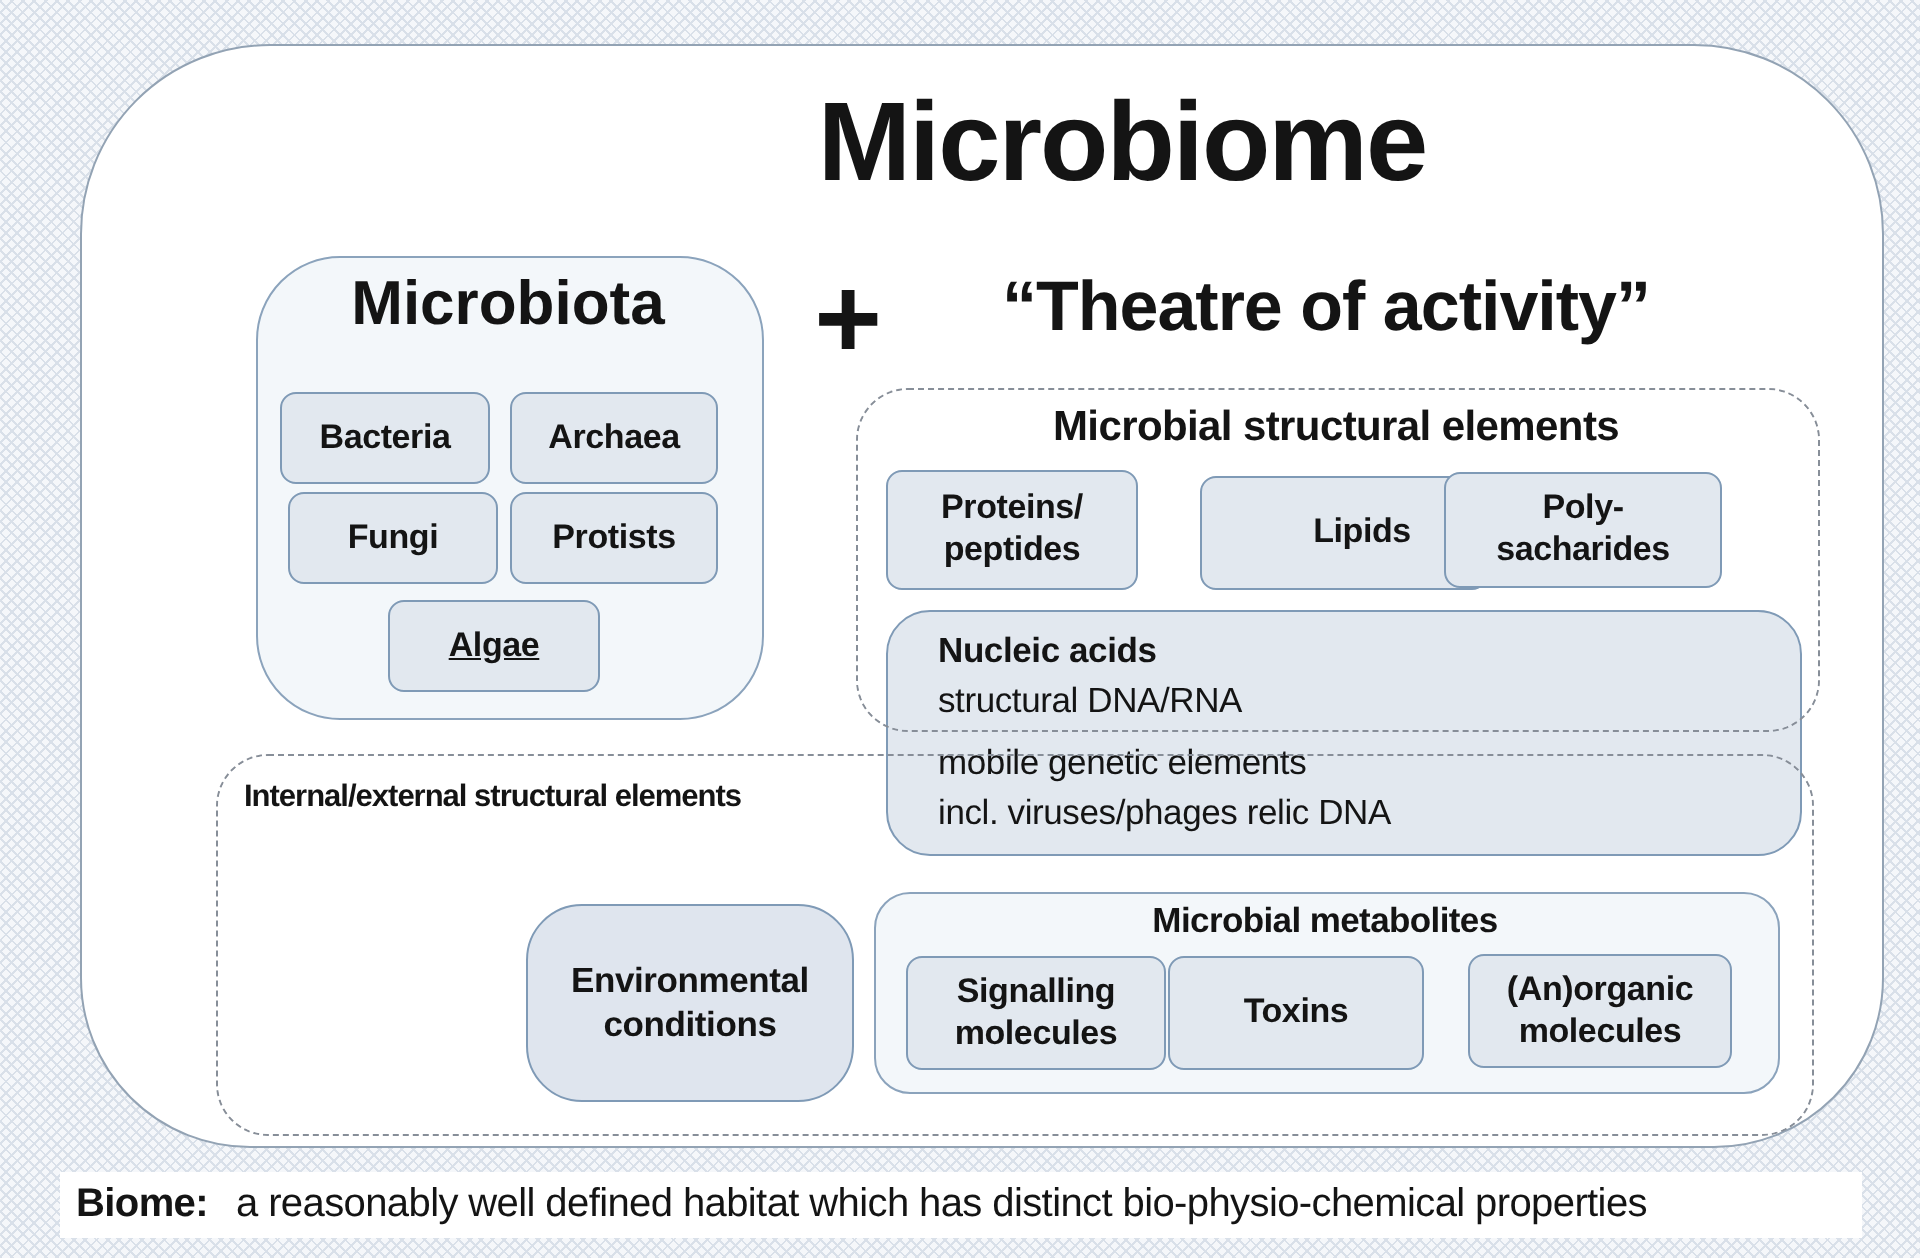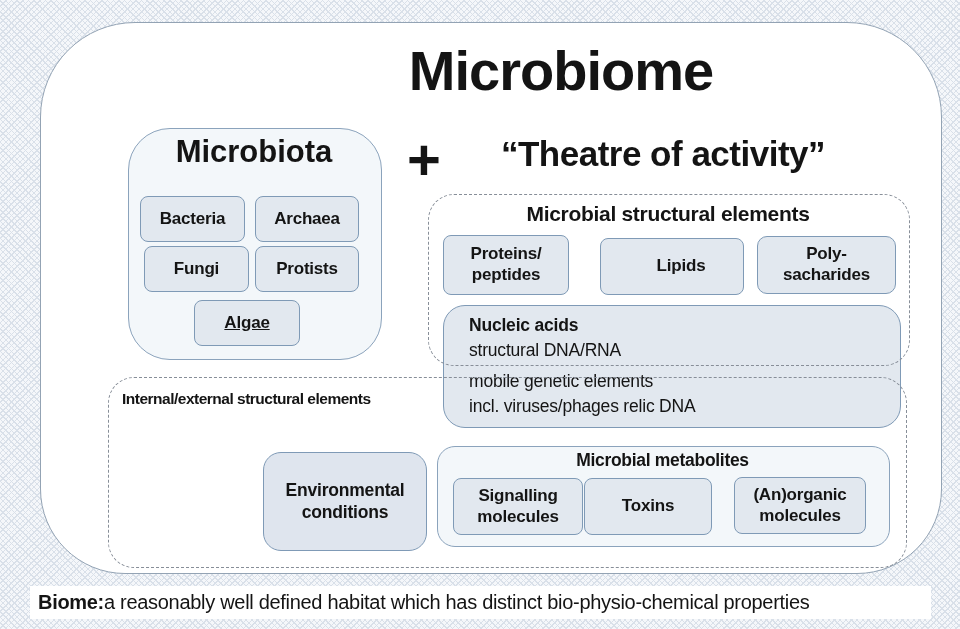--- a/index.html
+++ b/index.html
@@ -69,27 +69,27 @@
   .metabolites-panel{
     left:437px; top:446px; width:451px; height:99px; z-index:2;
     background:#f3f7fa; border:1.5px solid #8ba3bc; border-radius:18px;
   }
   .metabolites-title{
     left:437px; top:450px; width:451px; z-index:3;
     font-size:17.5px; font-weight:bold; text-align:center; white-space:nowrap;
     letter-spacing:-0.3px;
   }
   .env-box{
-    left:263px; top:452px; width:162px; height:97px; border-radius:18px;
+    left:263px; top:452px; width:162px; height:97px; border-radius:28px;
     background:#dfe5ee; font-size:17.5px;
   }
   .footer-strip{
     left:30px; top:586px; width:901px; height:33px; background:#ffffff; z-index:2;
     display:flex; align-items:center; font-size:20px; letter-spacing:-0.3px;
-    padding-left:8px; box-sizing:border-box; white-space:nowrap;
+    padding-left:8px; box-sizing:border-box; white-space:nowrap;gap:14px;
   }
   .footer-strip .bold{font-weight:bold;}
 </style>
 </head>
 <body>
 
 <div class="stage">
 
   <div class="abs panel"></div>
 
@@ -119,21 +119,21 @@
   <div class="abs dashed dashed1"></div>
   <div class="abs section-title struct-title">Microbial structural elements</div>
 
   <div class="abs box" style="left:443px; top:235px; width:124px; height:58px;">
     <span>Proteins/</span>
     <span>peptides</span>
   </div>
   <div class="abs box" style="left:600px; top:238px; width:124px; height:55px;padding-left:18px;">
     <span>Lipids</span>
   </div>
-  <div class="abs box" style="left:757px; top:236px; width:137px; height:56px;border-radius:10px;">
+  <div class="abs box" style="left:722px; top:236px; width:137px; height:56px;">
     <span>Poly-</span>
     <span>sacharides</span>
   </div>
 
   <div class="abs nucleic-box">
     <div>
       <div class="bold">Nucleic acids</div>
       <div>structural DNA/RNA</div>
     </div>
     <div>

